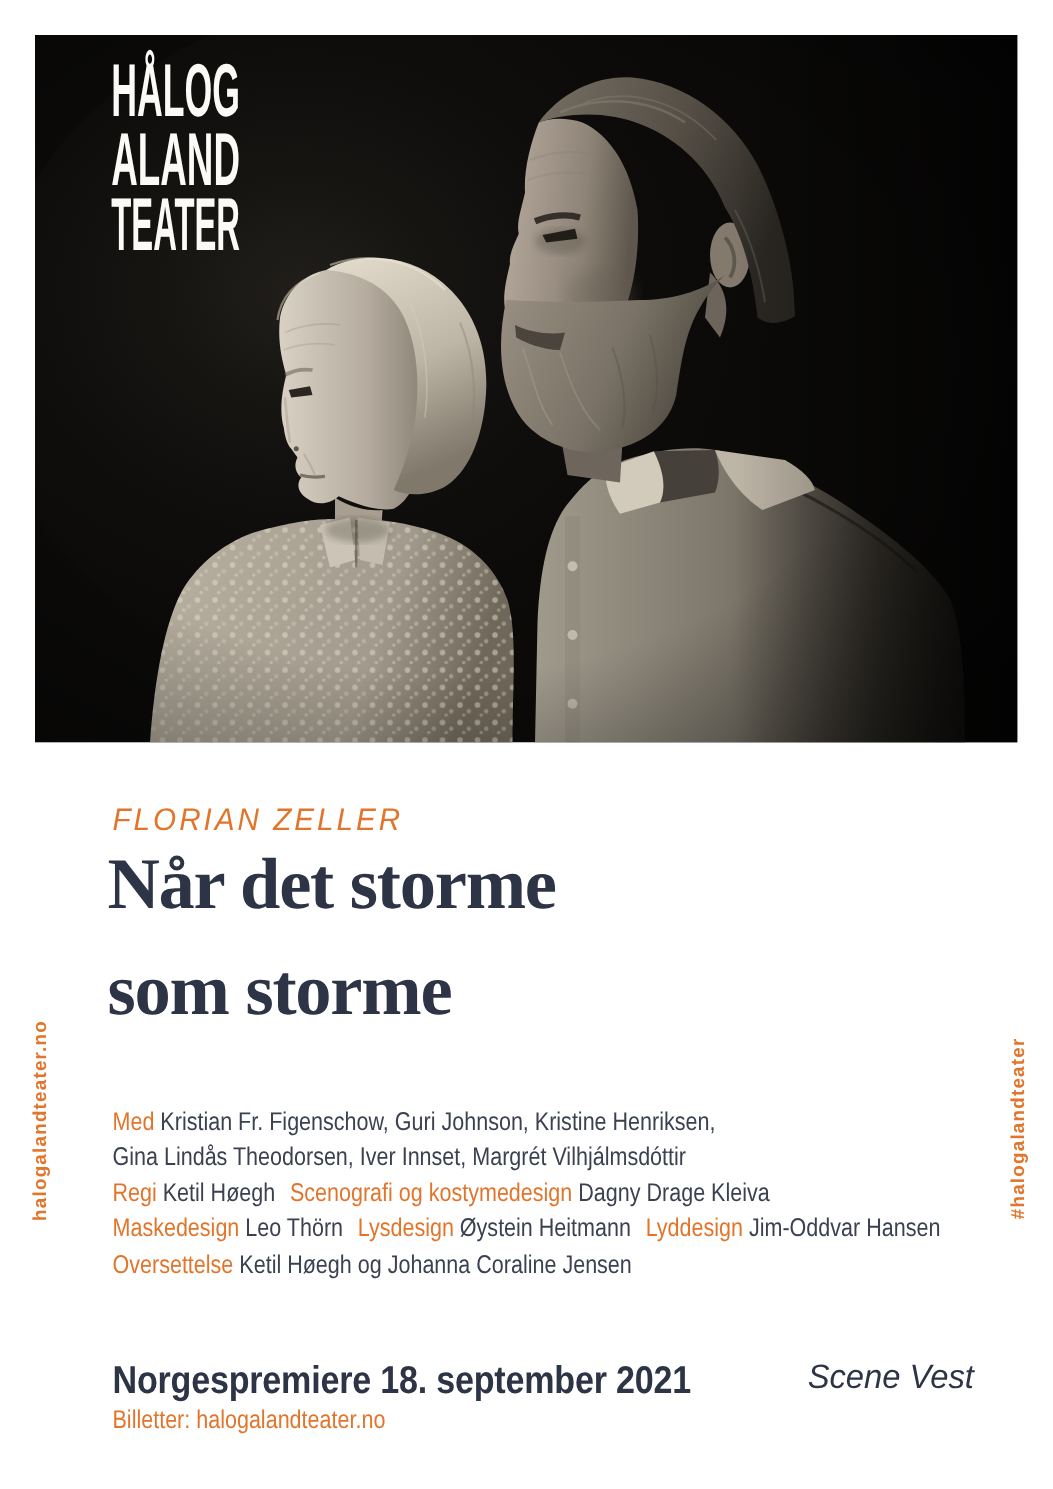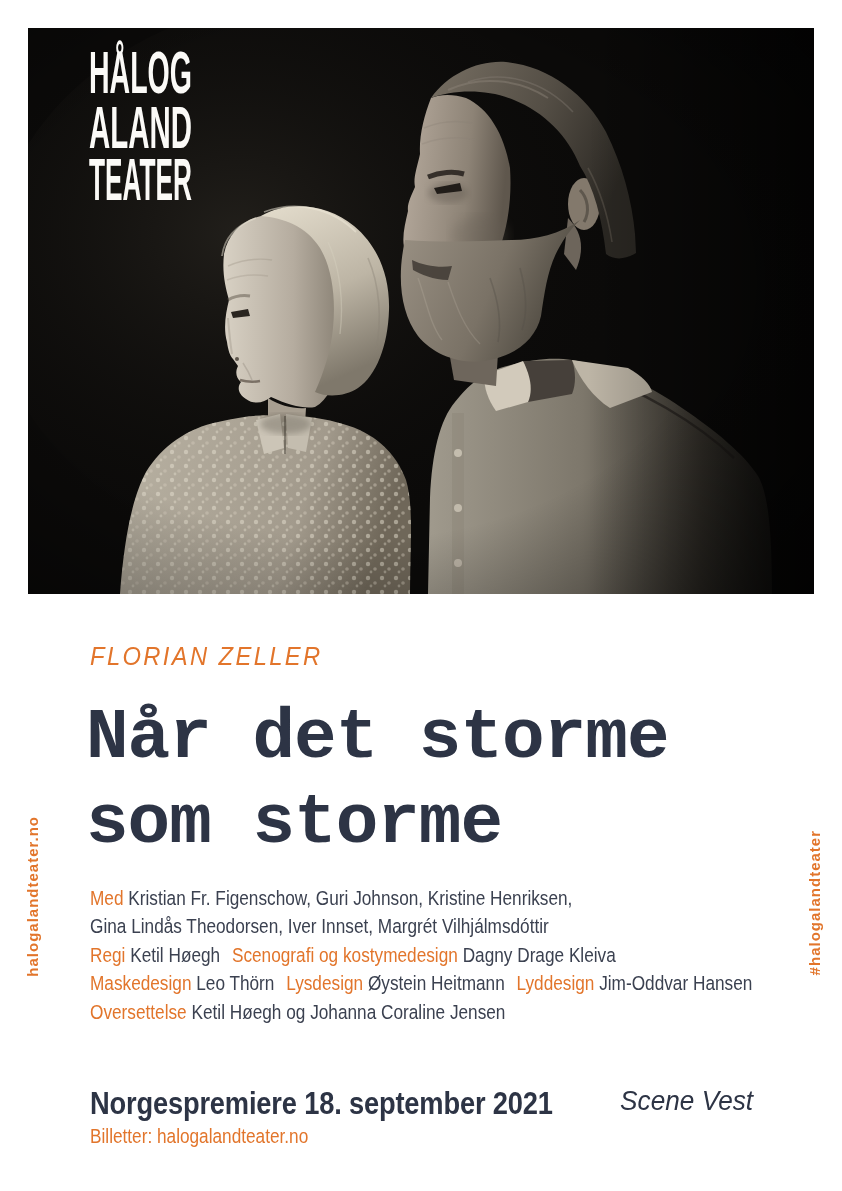--- a/index.html
+++ b/index.html
@@ -9,35 +9,35 @@
     --accent:#e2752b; --ink:#2d3445;
   }
   .photo{position:absolute;left:28px;top:28px;width:786px;height:566px;}
   .photo svg{display:block;width:100%;height:100%;}
   .author{
     position:absolute;left:90px;top:642px;color:var(--accent);
     font-style:italic;font-size:25px;letter-spacing:2.5px;white-space:nowrap;
     transform:scaleX(.95);transform-origin:0 0;
   }
   .title{
-    position:absolute;left:86px;top:696px;
-    font-family:Liberation Mono, monospace;font-weight:700;
-    font-size:71px;line-height:85px;letter-spacing:-1px;color:var(--ink);
+    position:absolute;left:86px;top:664px;
+    font-family:Liberation Serif, serif;font-weight:700;
+    font-size:58px;line-height:85px;letter-spacing:-1px;color:var(--ink);
     white-space:nowrap;
   }
   .credits{position:absolute;left:90px;top:884px;font-size:20.5px;}
   .credit-line{line-height:28.4px;white-space:nowrap;}
   .cond{display:inline-block;transform:scaleX(.84);transform-origin:0 50%;white-space:nowrap;}
   .credit-seg{margin-right:14px;}
   .credit-seg:last-child{margin-right:0;}
   .credit-label{color:var(--accent);}
   .credit-text{color:#3b4150;}
   .premiere-row{
     position:absolute;left:90px;right:92px;top:1086px;
-    display:flex;justify-content:space-between;align-items:flex-start;
+    display:flex;justify-content:space-between;align-items:flex-start;gap:26px;
   }
   .premiere{
     font-weight:700;font-size:31px;color:var(--ink);white-space:nowrap;
     transform:scaleX(.88);transform-origin:0 0;letter-spacing:-0.2px;
   }
   .venue{
     font-style:italic;font-size:27px;color:var(--ink);white-space:nowrap;
     transform:scaleX(.97);transform-origin:100% 0;
   }
   .tickets{

